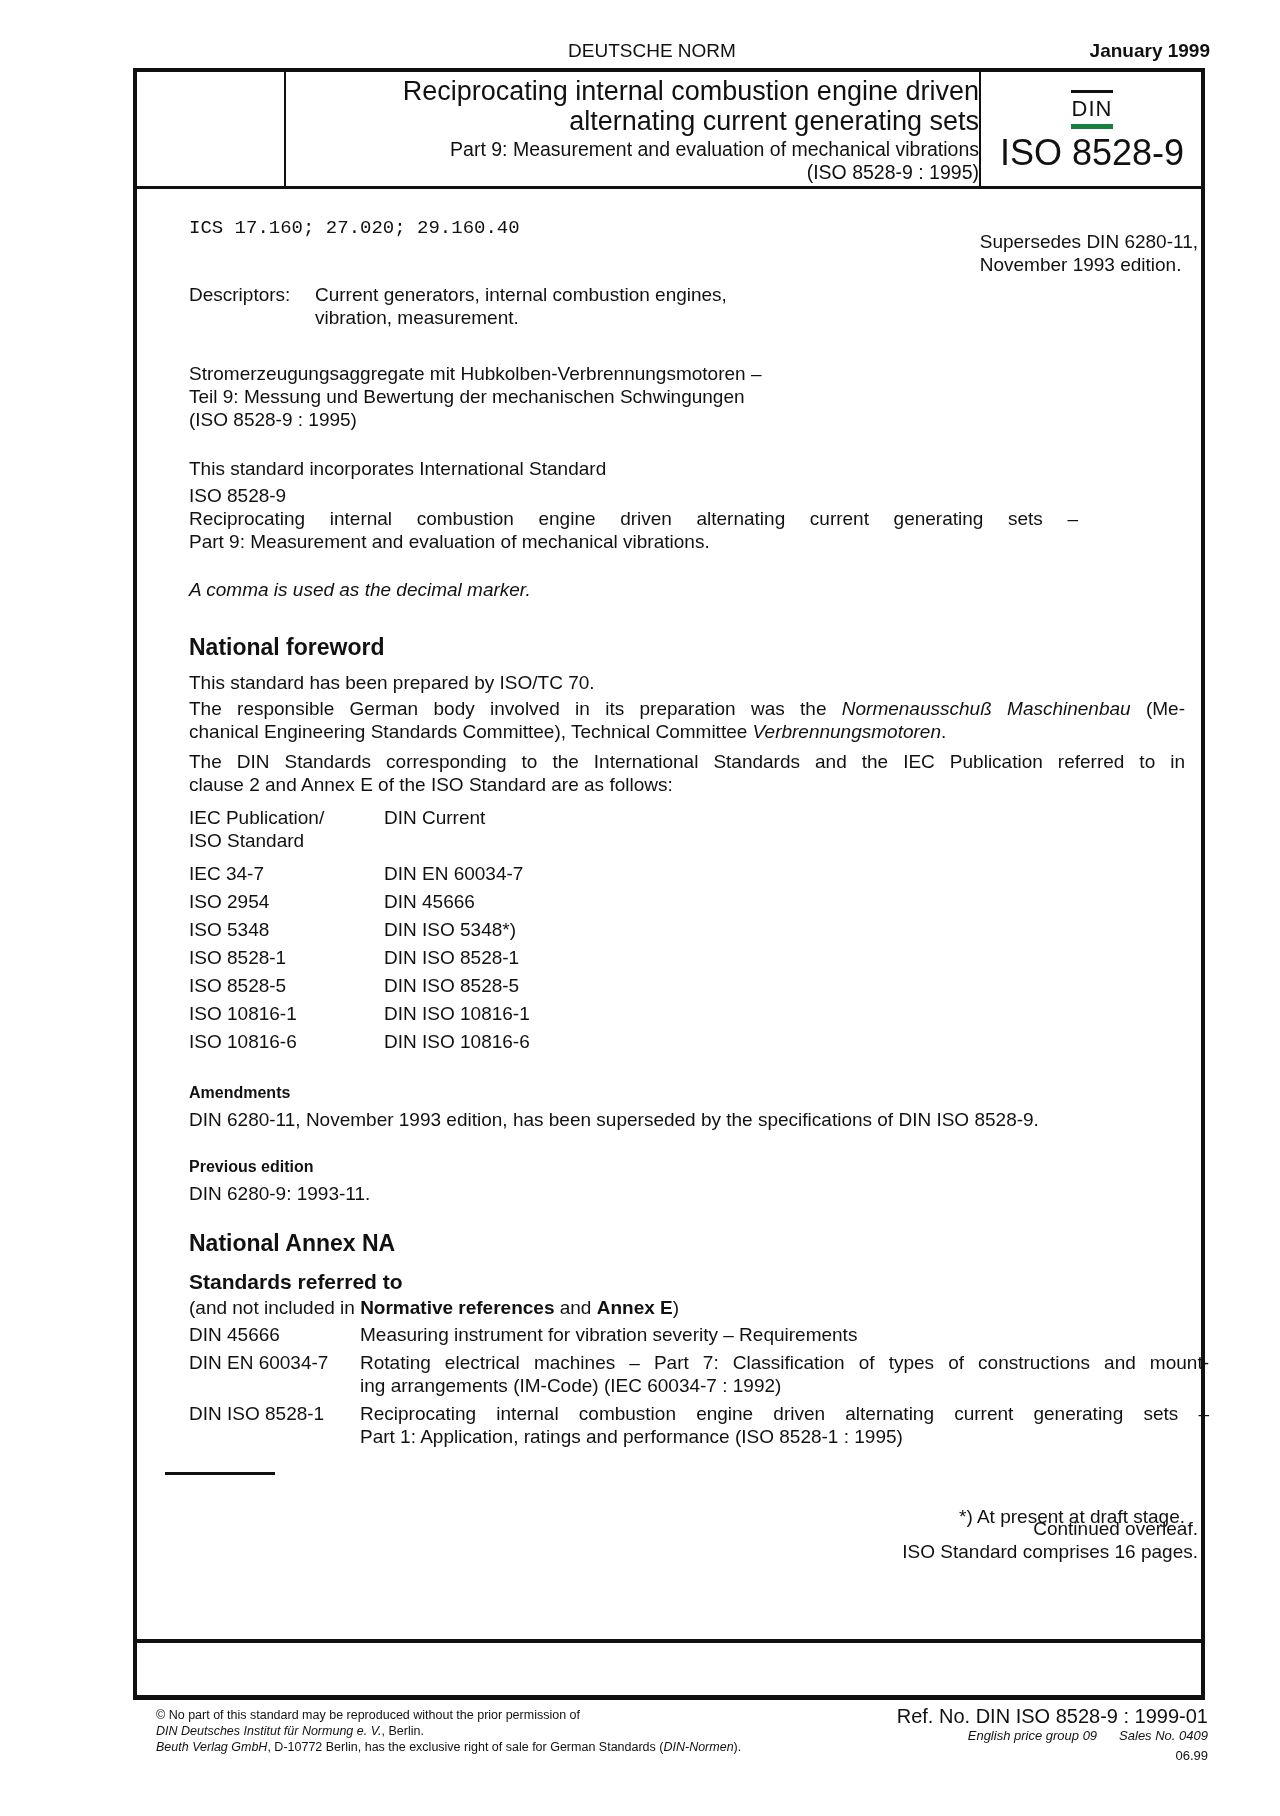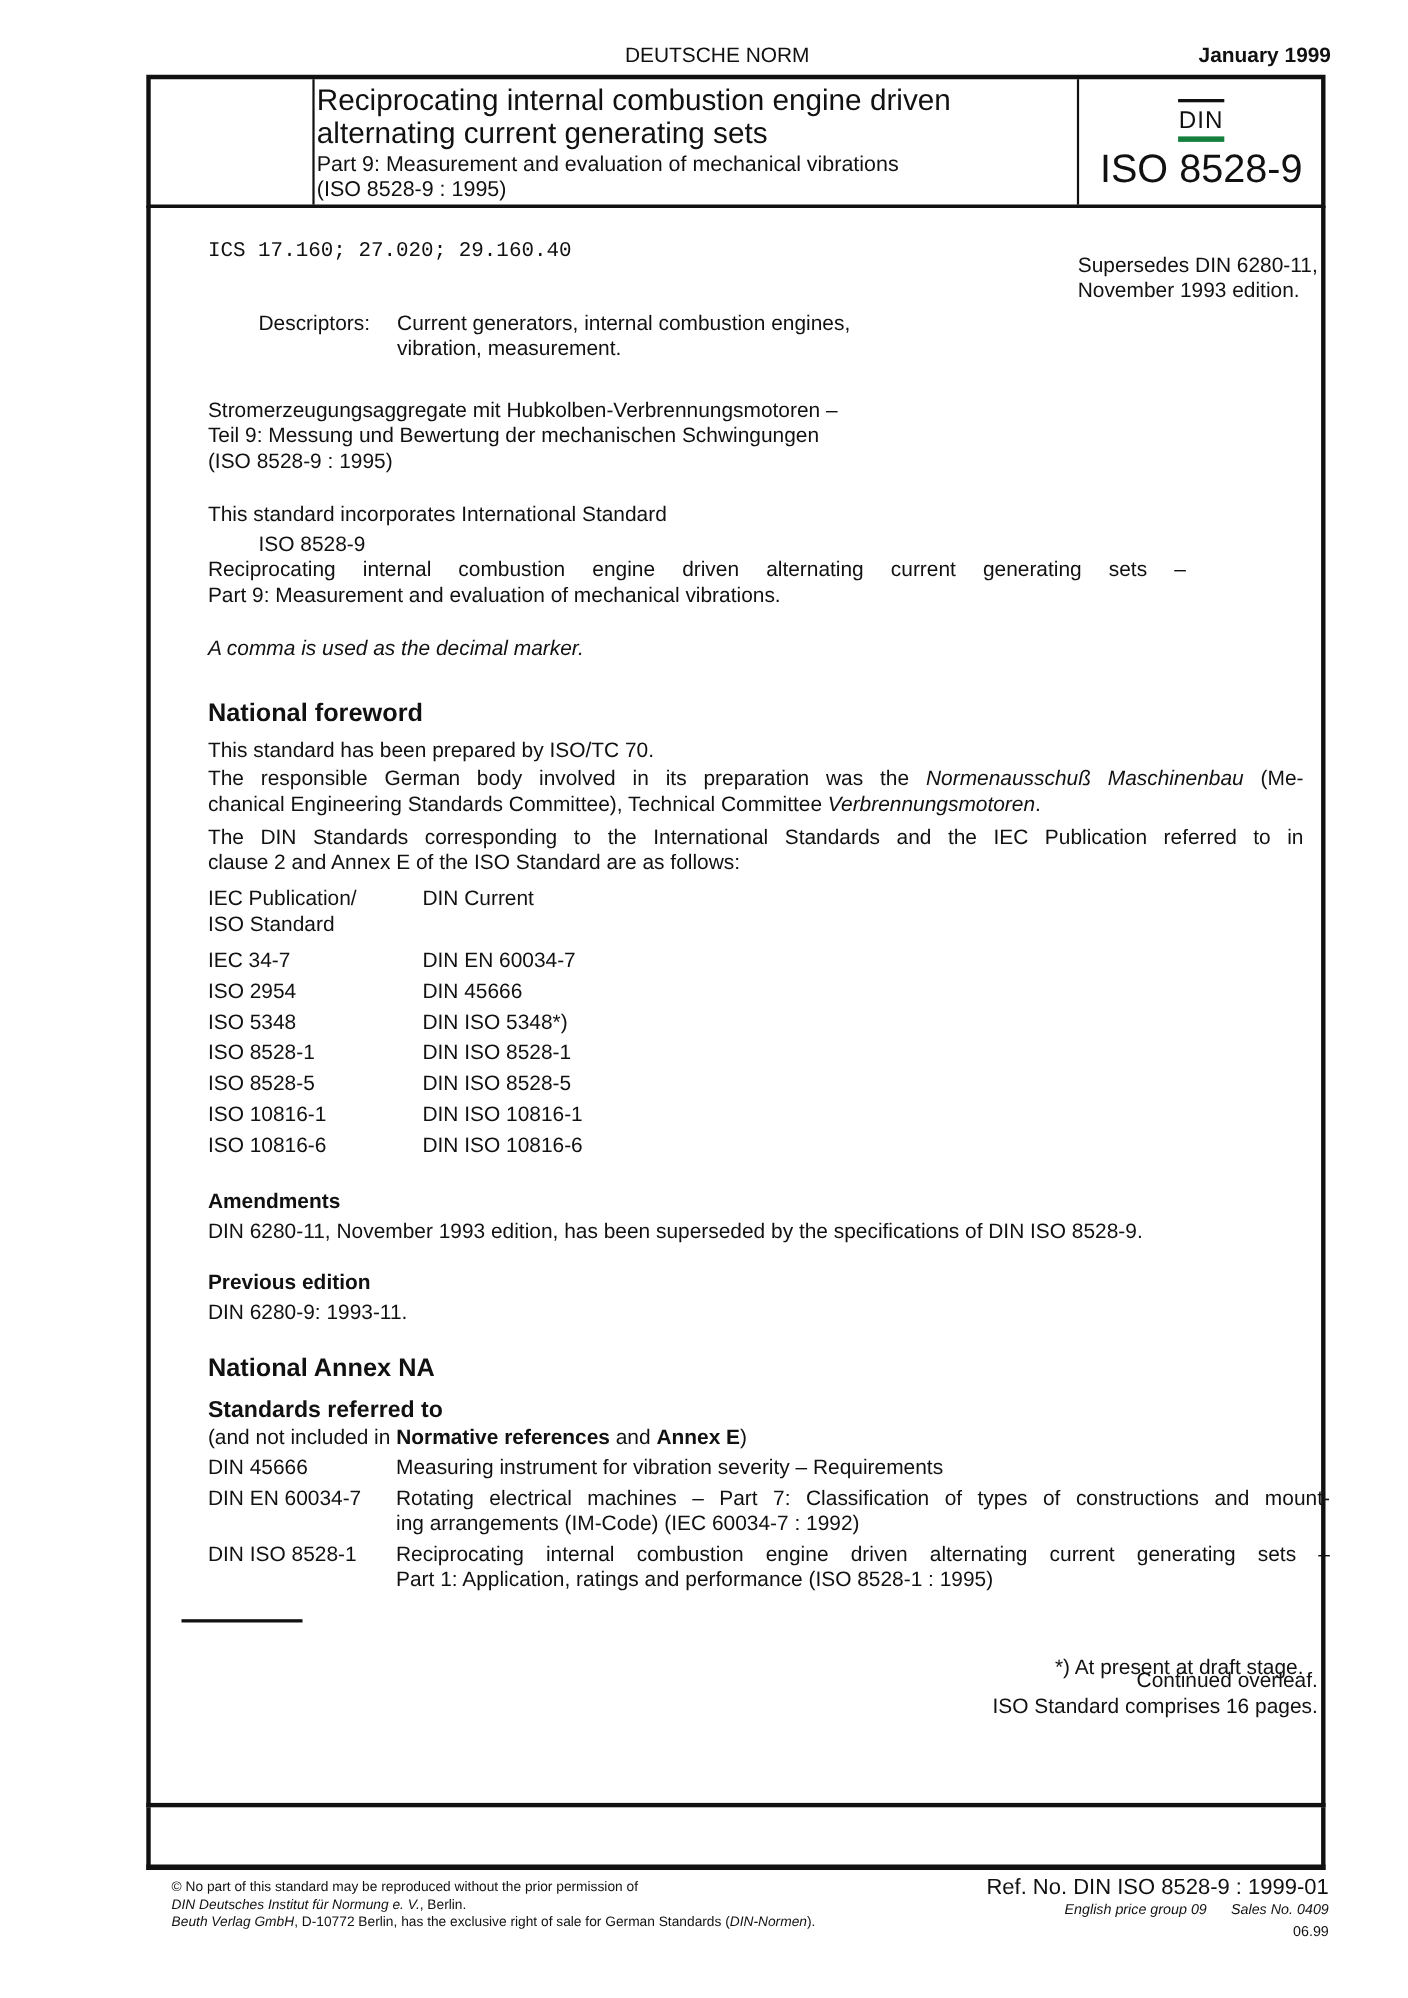--- a/index.html
+++ b/index.html
@@ -8,40 +8,40 @@
 
   .abs { position: absolute; padding-left: 24px; }
 
   
   .top-center { left: 0; width: 1280px; top: 40px; text-align: center; font-size: 19px; letter-spacing: 0px; }
   .top-date { right: 70px; top: 40px; font-size: 19px; font-weight: bold; }
 
   
   .header-box { left: 133px; top: 68px; width: 1072px; height: 121px; border: 4px solid #111; border-bottom-width: 3px; }
   .hb-col1 { position: absolute; left: 0; top: 0; width: 149px; height: 100%; border-right: 2px solid #111; }
-  .hb-title { position: absolute; left: 151px; top: 0; width: 693px; height: 100%; border-right: 2px solid #111; text-align: left; }
+  .hb-title { position: absolute; left: 151px; top: 0; width: 693px; height: 100%; border-right: 2px solid #111; text-align: right; }
   .hb-title .t1 { font-size: 27px; line-height: 30px; margin-top: 4px; }
   .hb-title .t2 { font-size: 19.5px; line-height: 23px; margin-top: 2px; }
   .hb-din { position: absolute; left: 846px; top: 0; right: 0; height: 100%; text-align: center; }
   .din-logo { display: inline-block; font-size: 22px; font-weight: normal; border-top: 3px solid #111; border-bottom: 5px solid #15803d; line-height: 30px; padding: 1px 1px 0 1px; margin-top: 18px; letter-spacing: 1px; }
   .din-num { font-size: 36px; line-height: 40px; margin-top: 4px; }
 
   
   .main-frame { left: 133px; top: 187px; width: 1072px; height: 1456px; border-left: 4px solid #111; border-right: 4px solid #111; border-bottom: 4px solid #111; }
   .bottom-box { left: 133px; top: 1643px; width: 1072px; height: 57px; border-left: 4px solid #111; border-right: 4px solid #111; border-bottom: 5px solid #111; }
 
   .content { left: 165px; width: 1020px; font-size: 19px; line-height: 23px; }
   .right-text { right: 82px; font-size: 19px; line-height: 23px; text-align: left; }
-  .label-col { display: inline-block; width: 134px; vertical-align: top; margin-left: 46px; }
+  .label-col { display: inline-block; width: 134px; vertical-align: top; }
   .hang { display: inline-block; width: 880px; vertical-align: top; }
   .justify { text-align: justify; text-align-last: justify; }
   .italic { font-style: italic; }
   .bold { font-weight: bold; }
   .h2 { font-size: 23px; font-weight: bold; }
-  .h3 { font-size: 19px; font-weight: bold; }
+  .h3 { font-size: 16px; font-weight: bold; }
 
   .ctable .row { display: flex; height: 28px; line-height: 28px; gap: 25px; }
   .ctable .c1 { width: 170px; }
   .ctable .c2 { width: 400px; }
   .ctable .head { height: auto; line-height: 23px; margin-bottom: 8px; }
 
   .refs .row { display: flex; margin-bottom: 5px; }
   .refs .c1 { width: 171px; flex: none; }
   .refs .c2 { width: 849px; flex: none; }
 

